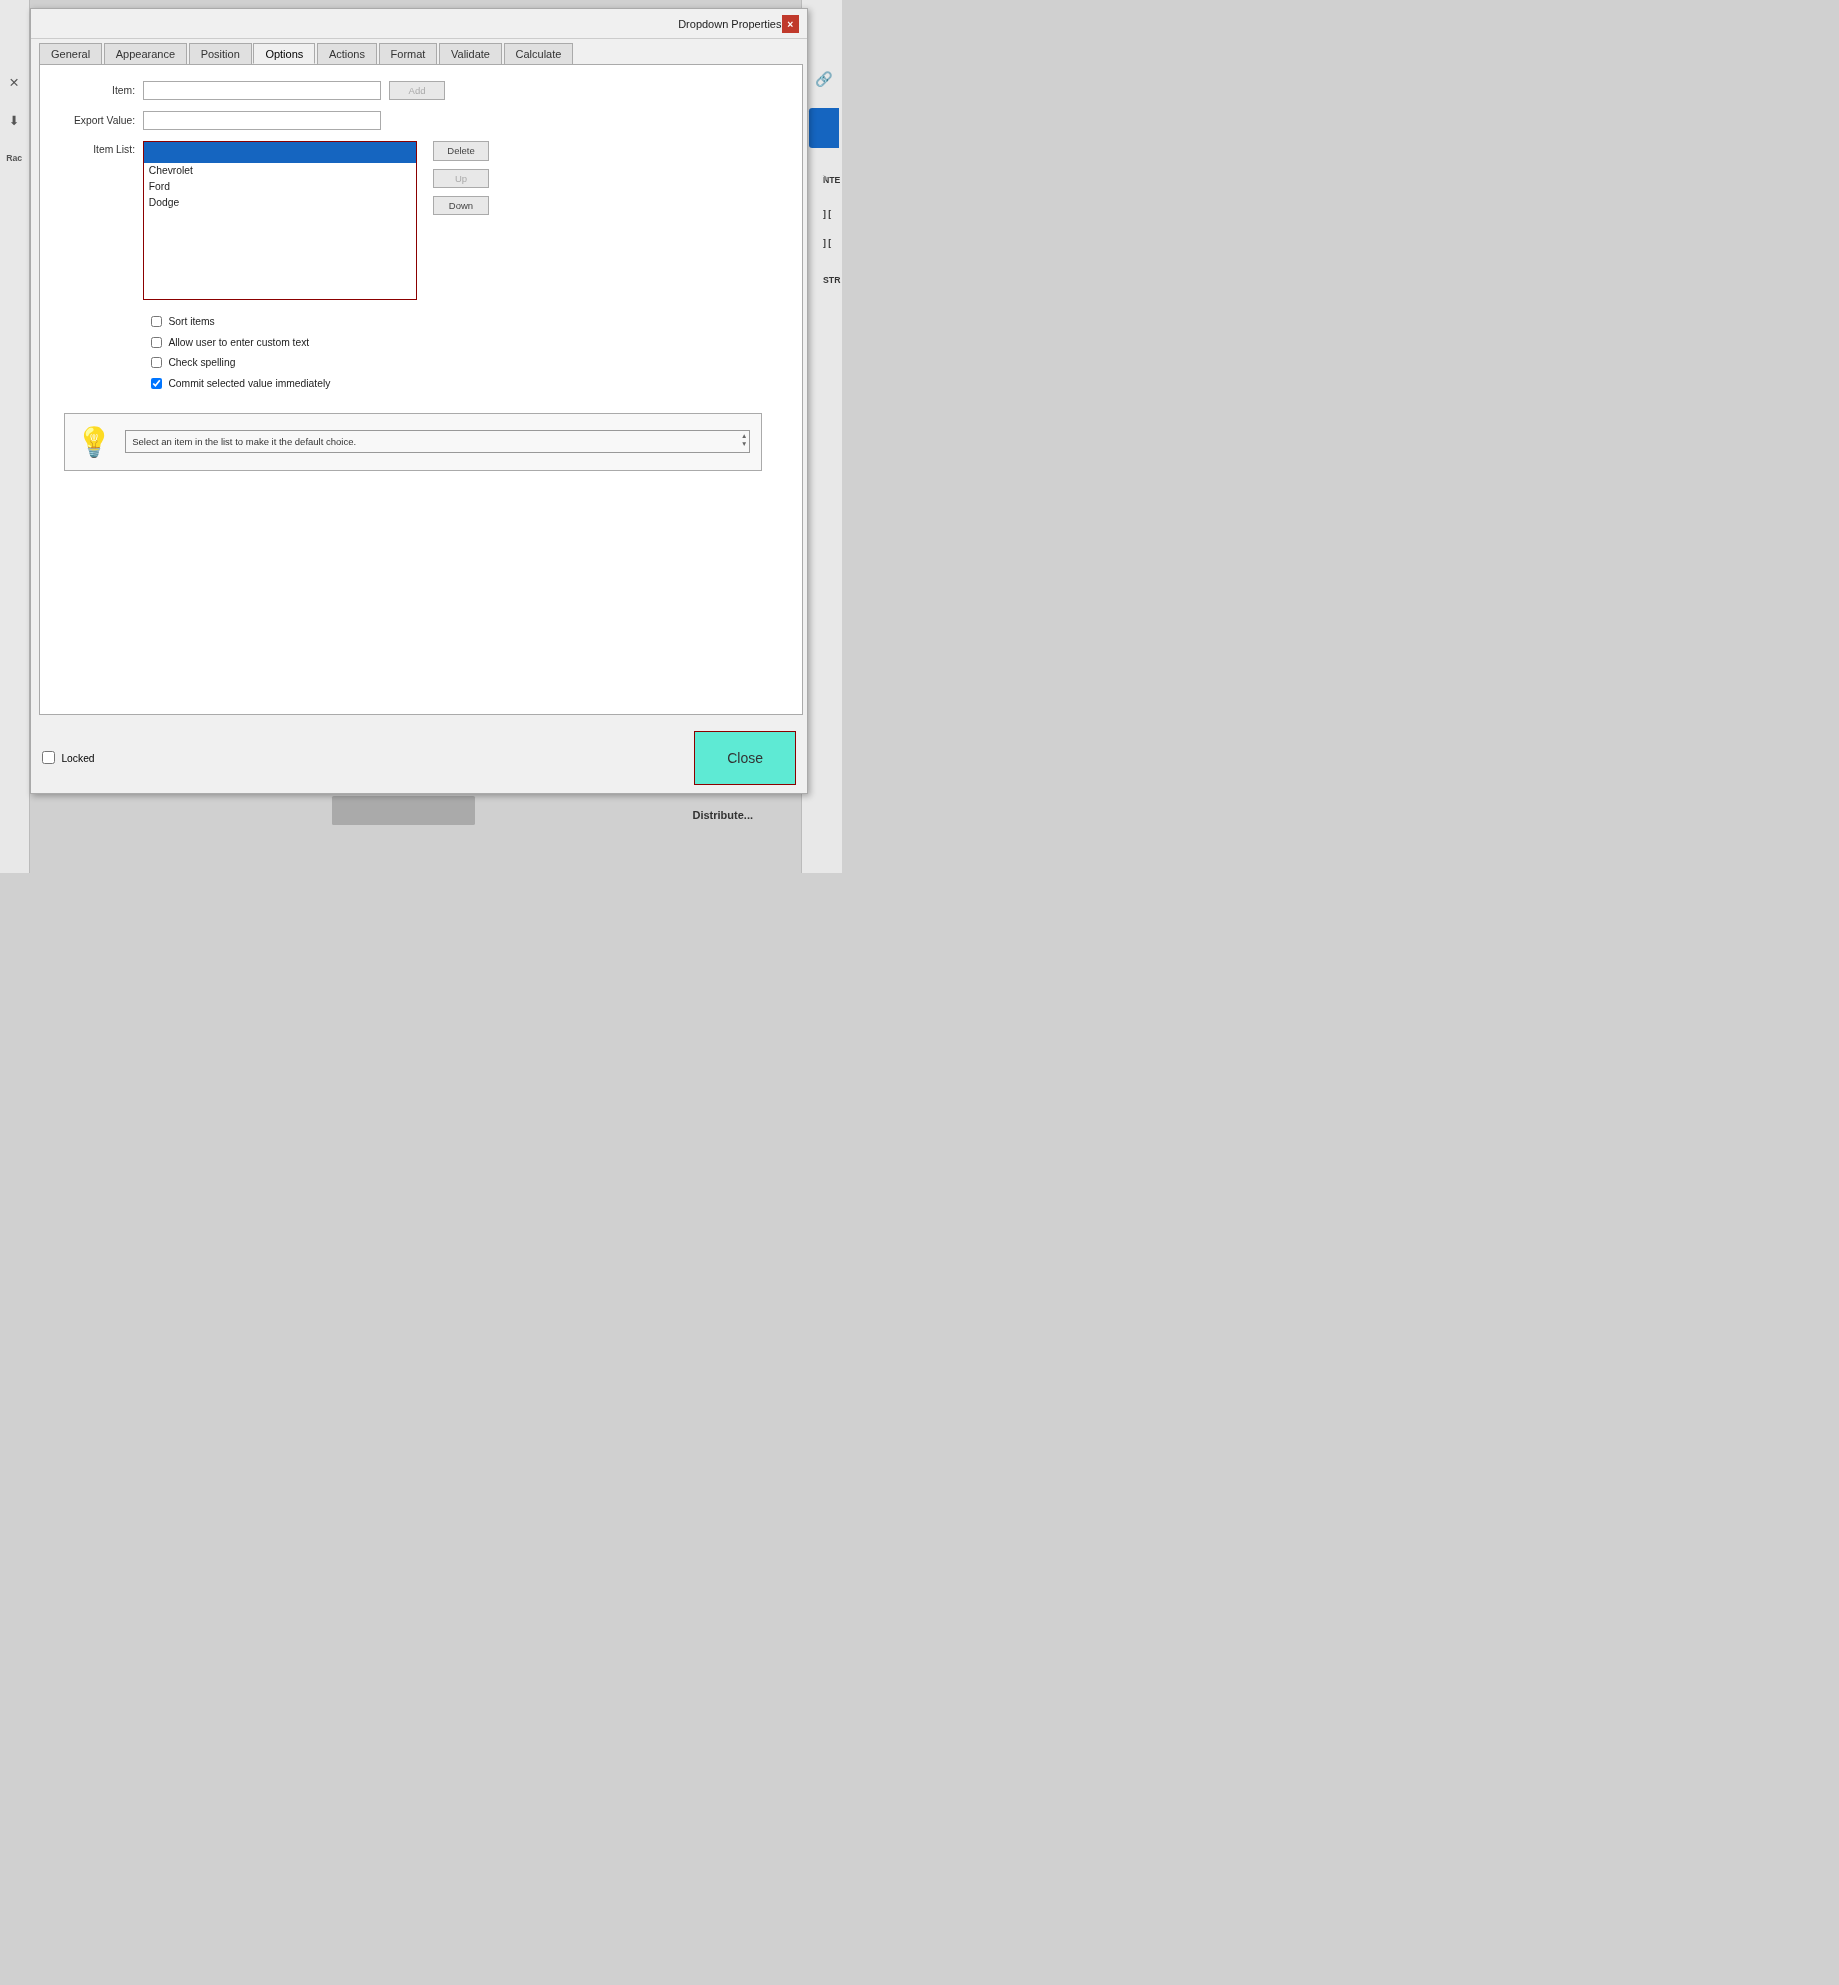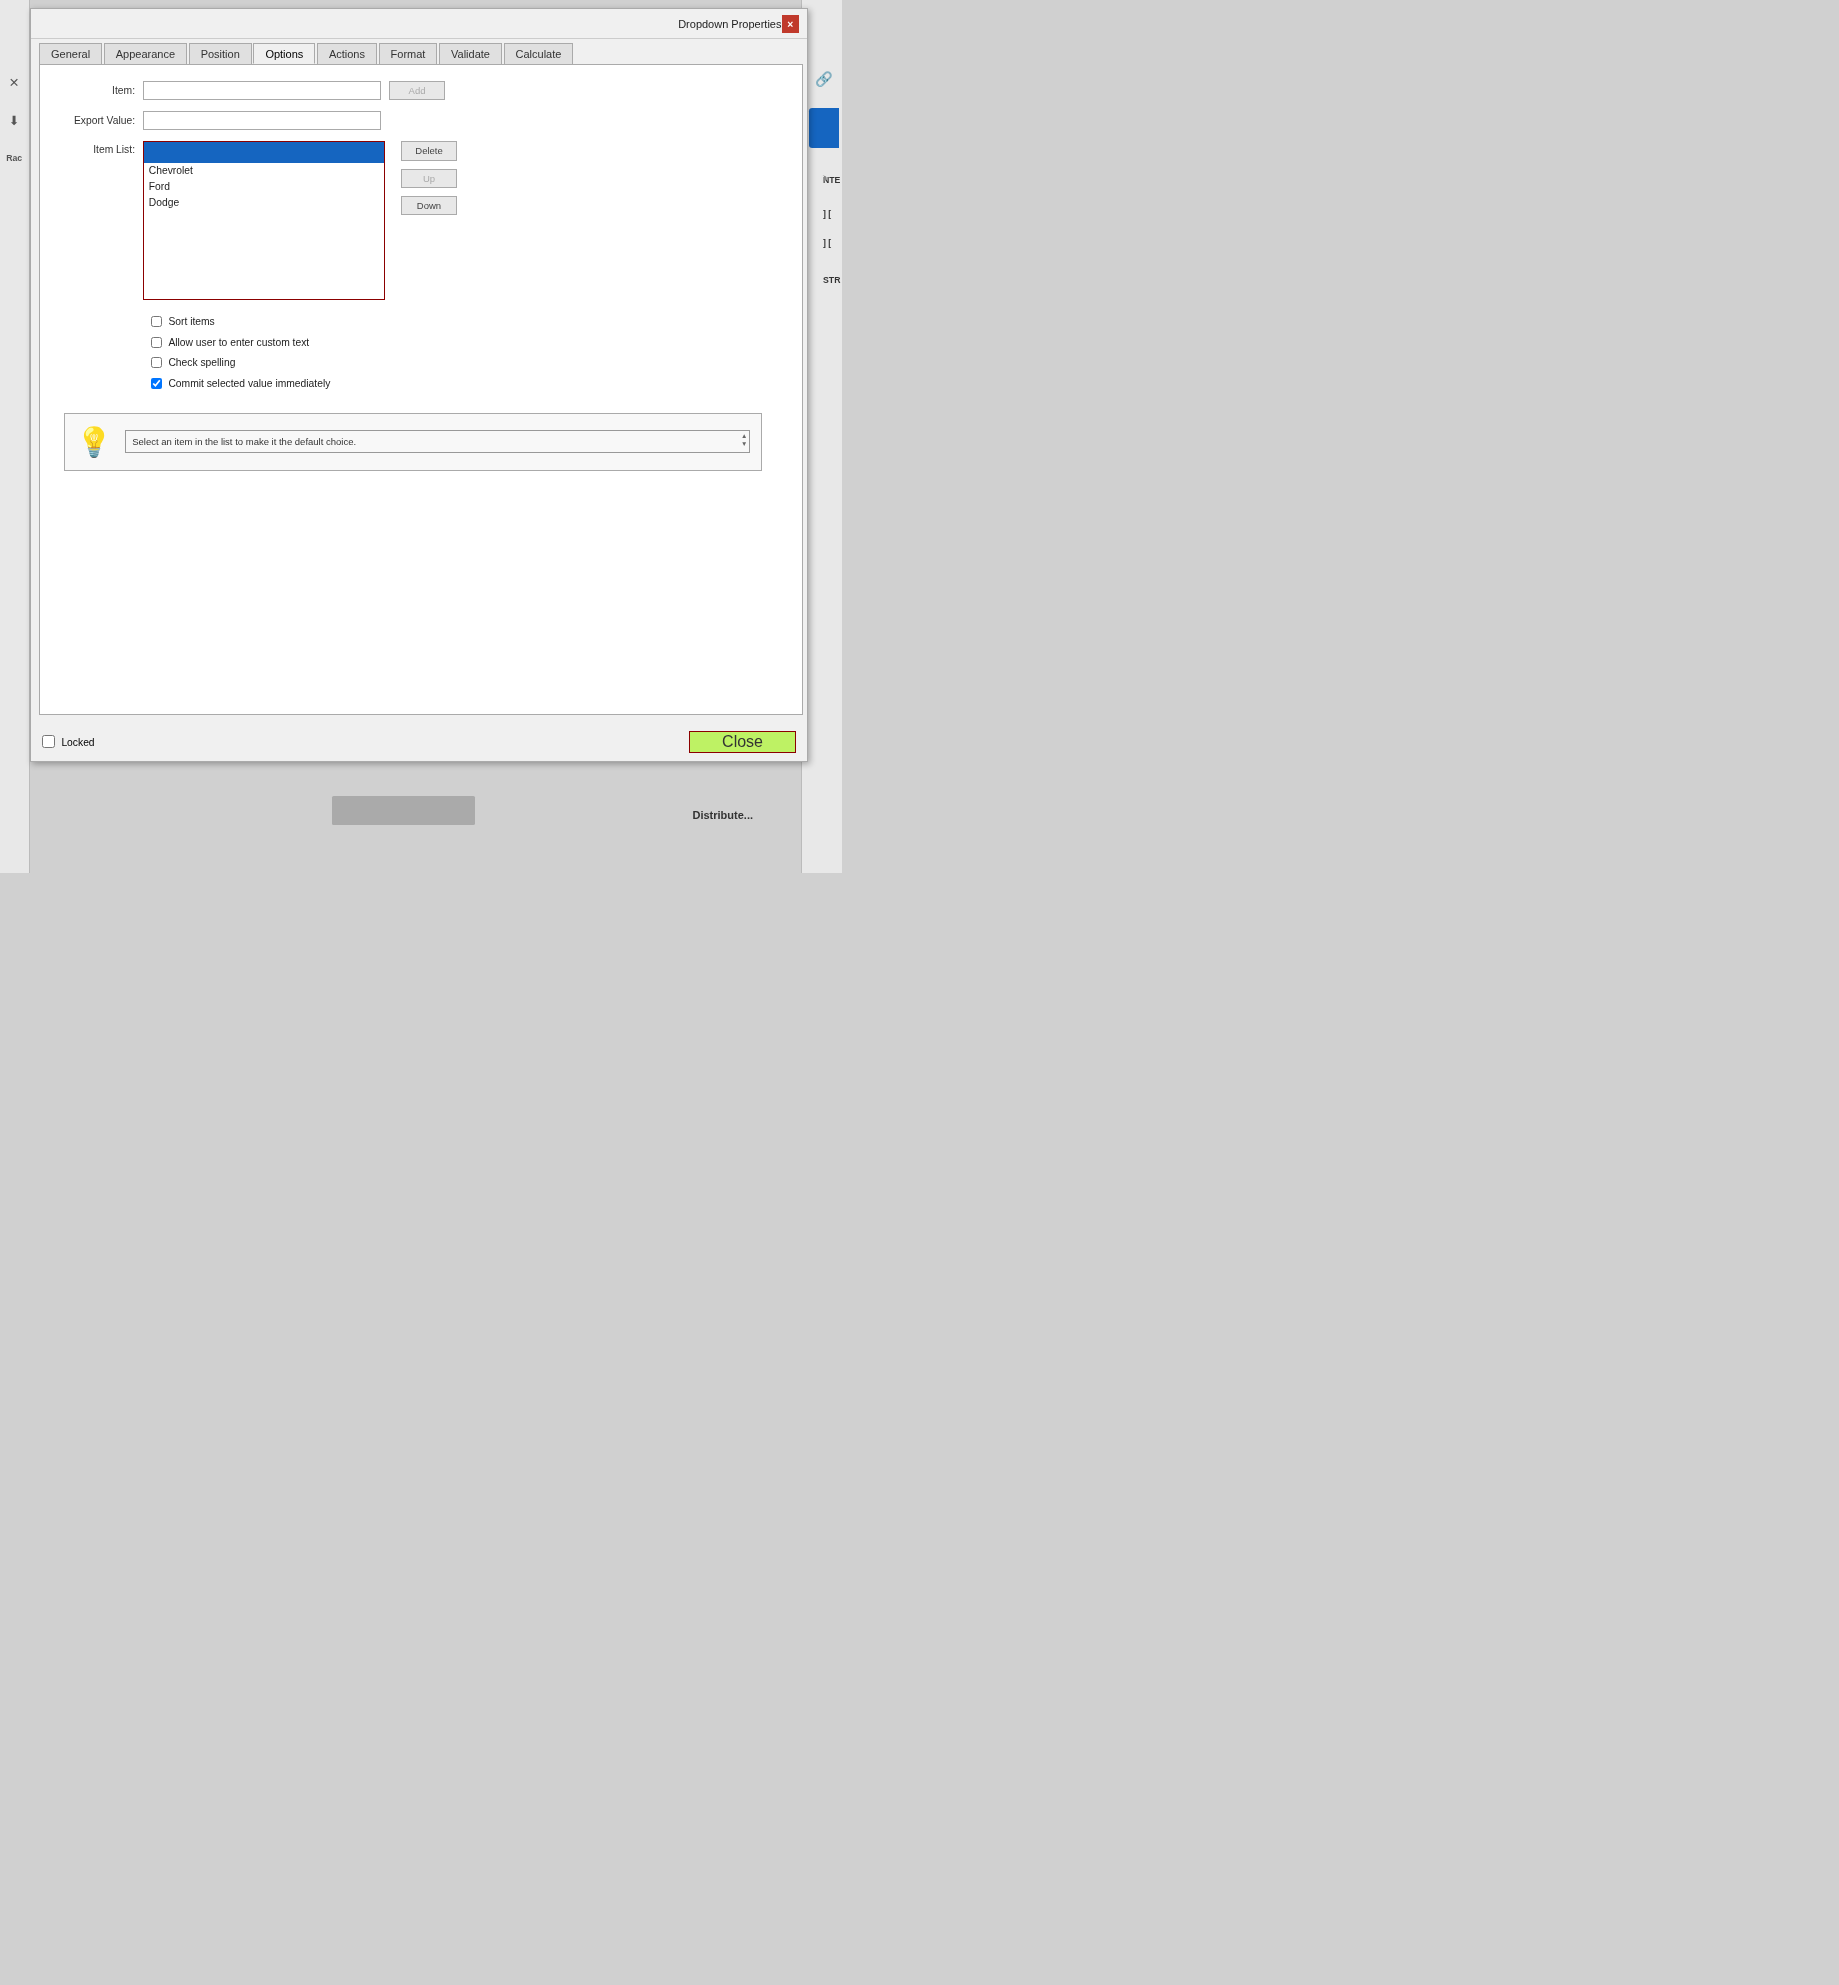--- a/index.html
+++ b/index.html
@@ -217,21 +217,21 @@
       min-width: 87px;
       text-align: right;
       padding-right: 8px;
       padding-top: 3.2px;
       font-size: 10.3px;
       color: #333;
     }
 
     .item-list-container {
       border: 1.6px solid #8b0000;
-      width: 242px;
+      width: 274px;
       min-height: 159px;
       background: white;
     }
 
     .item-list-selected {
       background: #1565c0;
       height: 20.6px;
       display: block;
     }
 
@@ -317,25 +317,25 @@
       background: #f0f0f0;
     }
 
     .locked-row {
       display: flex;
       align-items: flex-end;
       gap: 6.4px;
     }
 
     .close-dialog-btn {
-      padding: 1px 32px;
-      background: #bef264;
+      padding: 18px 32px;
+      background: #5eead4;
       border: 1.6px solid #8b0000;
       cursor: pointer;
-      font-size: 16px;
+      font-size: 14px;
       color: #333;
     }
 
     
     .page-bottom {
       position: absolute;
       bottom: 0;
       left: 30px;
       right: 41px;
       height: 79px;

